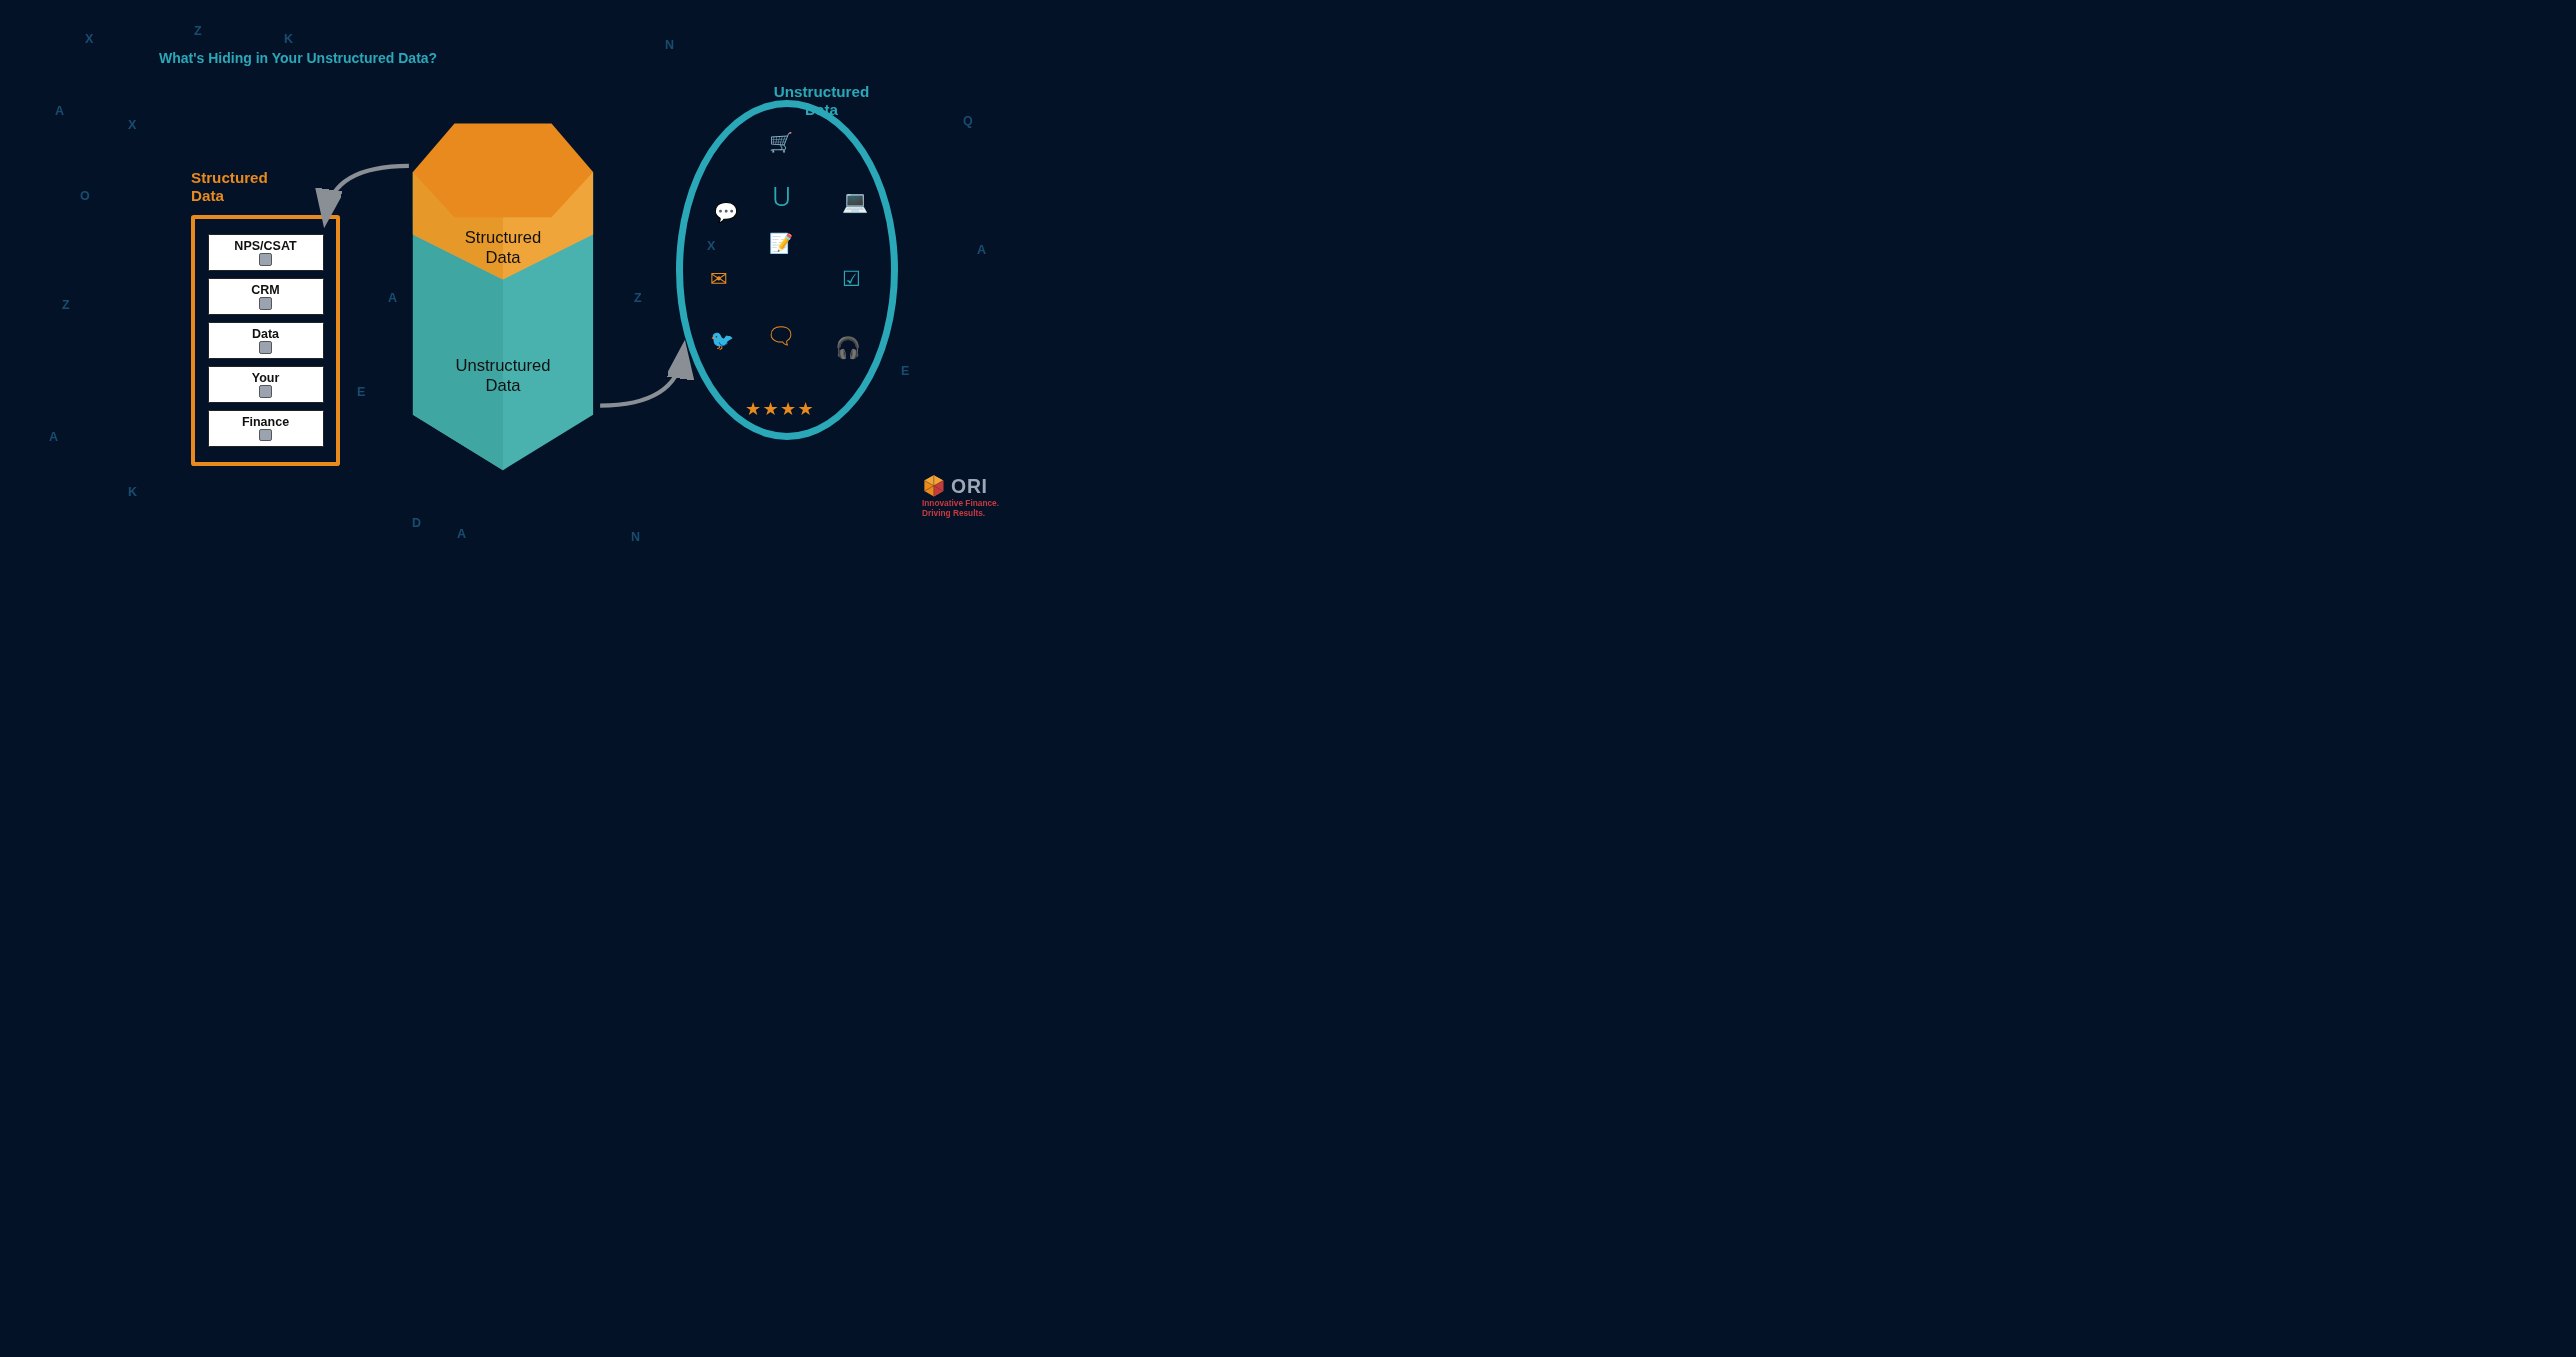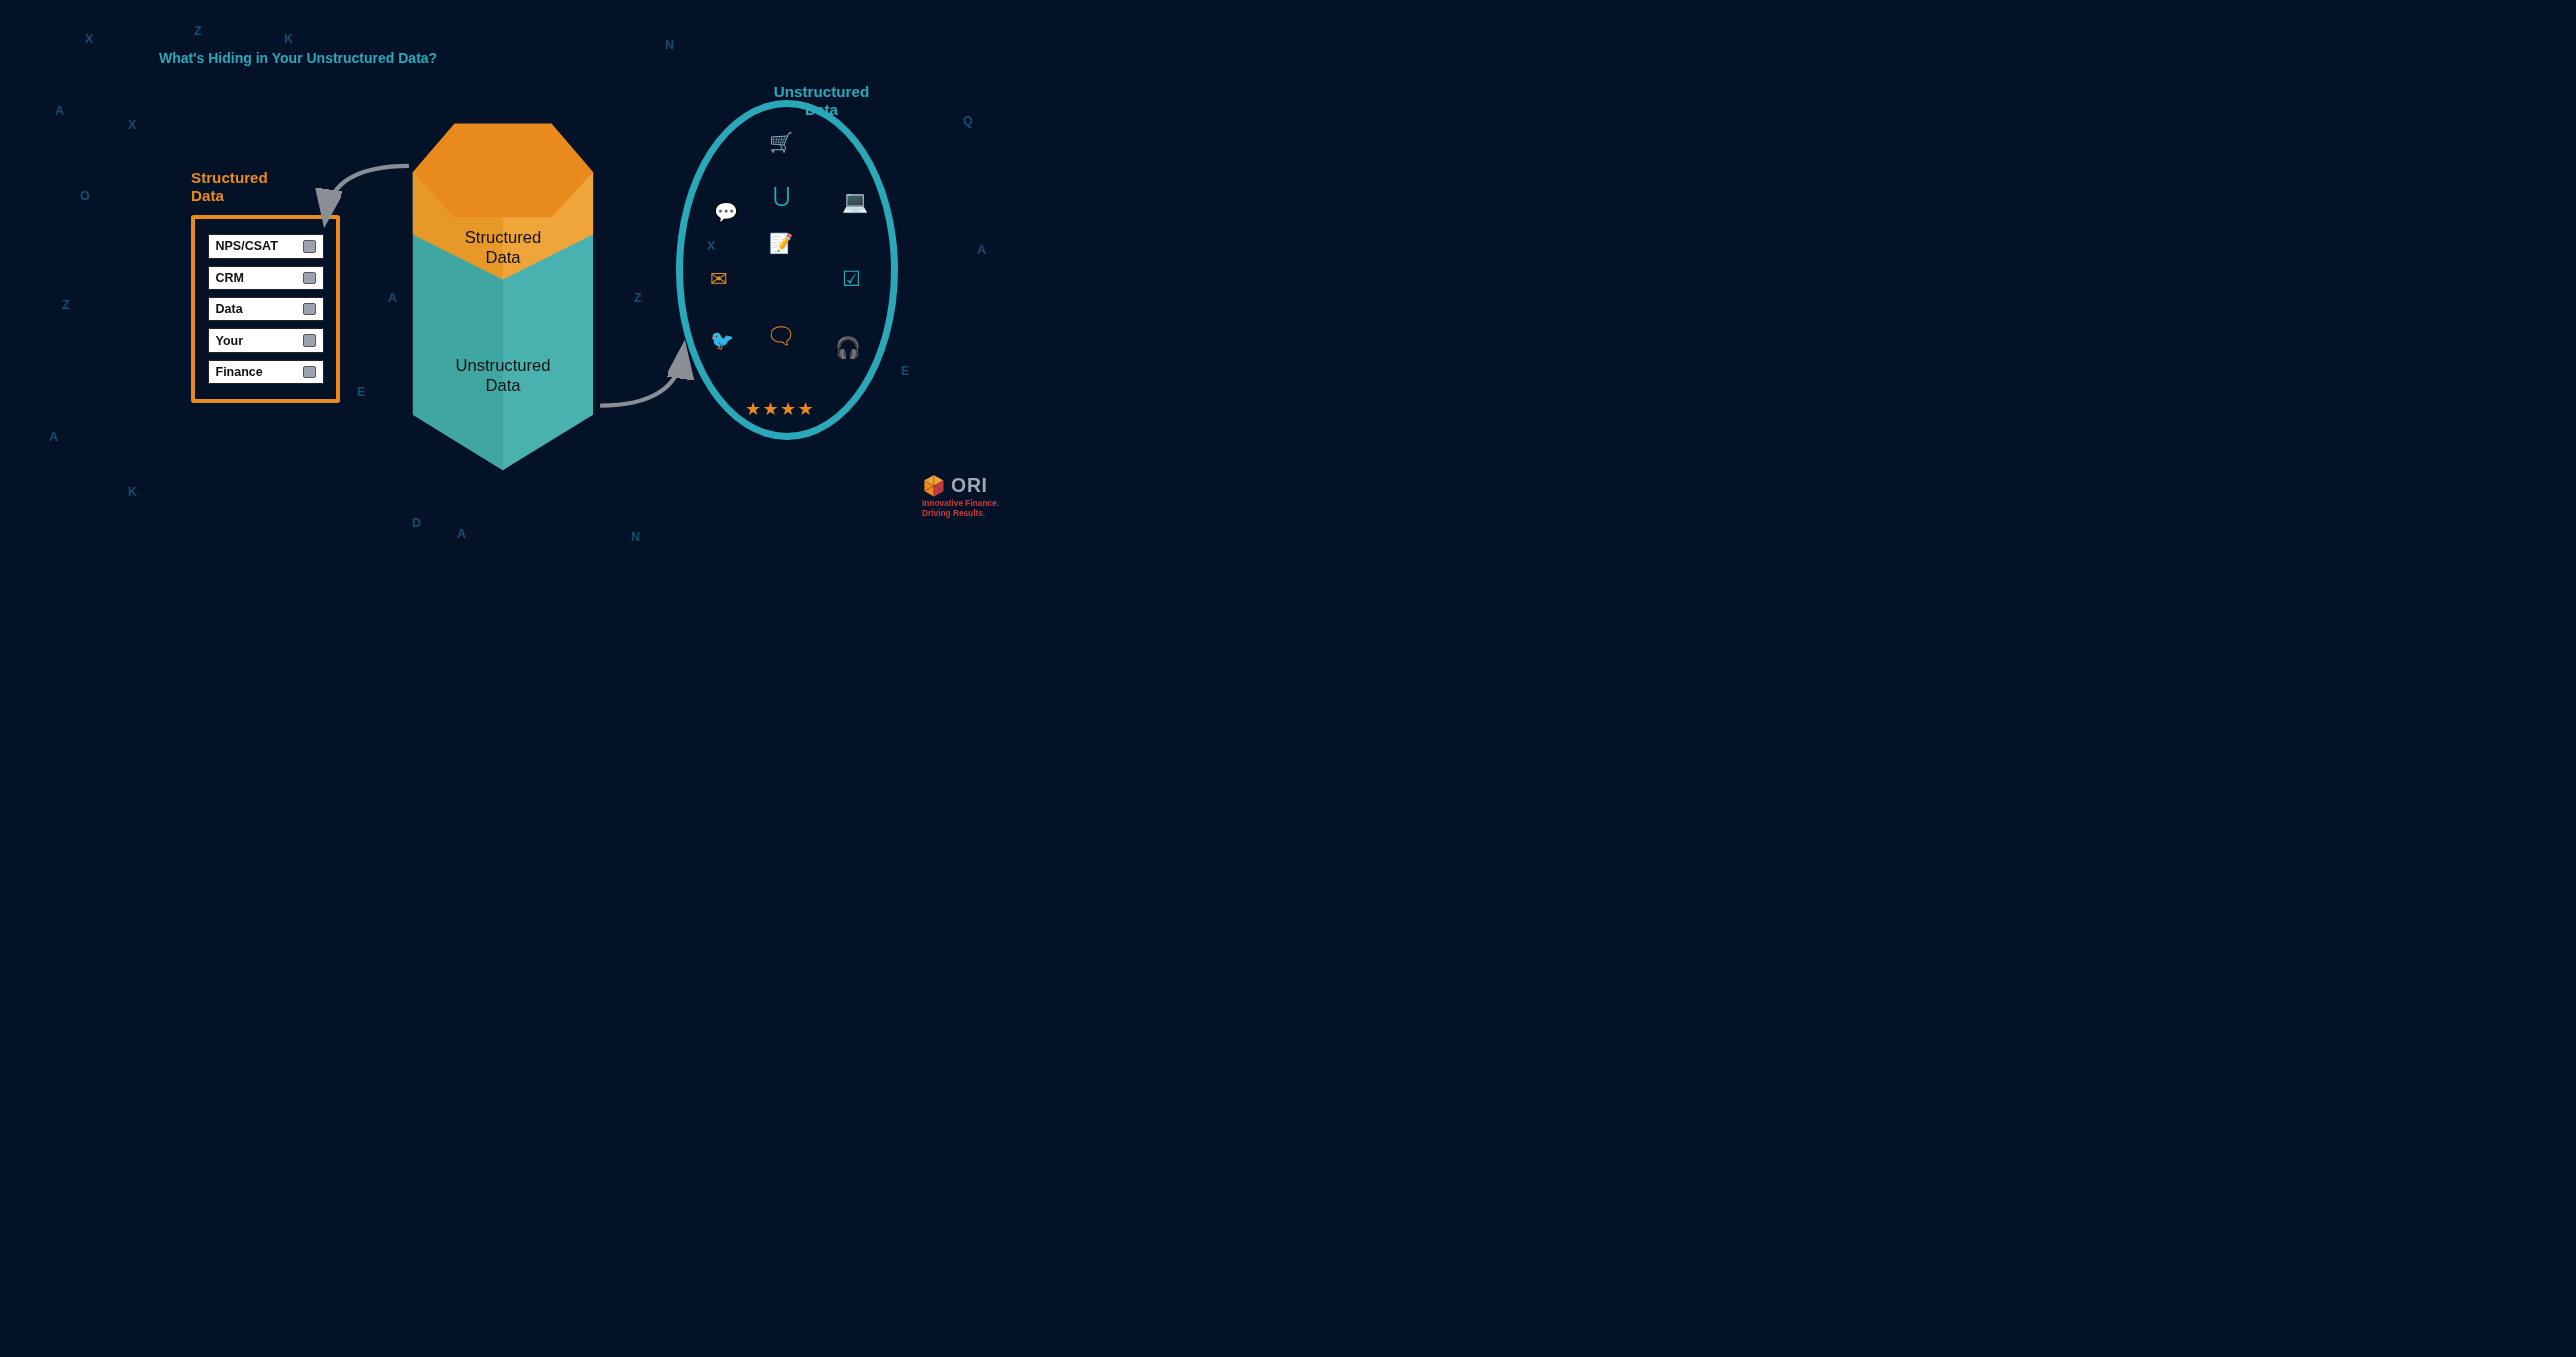--- a/index.html
+++ b/index.html
@@ -31,20 +31,21 @@
     position:absolute;left:191px;top:215px;
     width:149px;padding:15.2px 12.5px;
     border:4.2px solid #e88a1e;border-radius:2.8px;
     background:#041228;
   }
   .row{
     display:flex;align-items:center;justify-content:space-between;
     background:#fff;color:#111;font-weight:bold;font-size:12.5px;
     padding:4.2px 7px;margin-top:7px;border-radius:1.4px;
     border:1.4px solid #222;
+    flex-direction:column;
   }
   .row:first-child{margin-top:0}
   .row .sq{width:12.5px;height:12.5px;background:#9ca3b0;border-radius:2.1px;border:1.4px solid #555}
   
   .prism{
     position:absolute;left:399px;top:82px;width:208px;height:388px;
   }
   .prism svg{position:absolute;top:0;left:0}
   .prism-text{
     position:absolute;width:100%;text-align:center;color:#111;
@@ -62,21 +63,21 @@
     border:7px solid #2aa8b8;border-radius:50%;
   }
   .icons{position:absolute;left:686px;top:121px;width:201px;height:298px}
   .ic{position:absolute;color:#e88a1e}
   .ic.t{color:#2aa8b8}
   .stars{position:absolute;left:745px;top:398px;color:#e88a1e;font-size:18px;letter-spacing:1.4px}
   
   .logo{
     position:absolute;right:47px;bottom:33px;text-align:left;
   }
-  .logo-row{display:flex;align-items:center;gap:5.5px}
+  .logo-row{display:flex;align-items:flex-end;gap:5.5px}
   .logo-mark{width:23.6px;height:23.6px}
   .logo-name{color:#9ea8b4;font-weight:bold;font-size:19.4px;letter-spacing:0.7px}
   .logo-tag{color:#c73a3f;font-size:8.3px;font-weight:bold;line-height:1.2;margin-top:1.4px}
 </style>
 </head>
 <body>
 
 <div class="bg-letters" id="bgl">
     <span style="left: 85px; top: 32px;">X</span>
     <span style="left: 194px; top: 24px;">Z</span>

